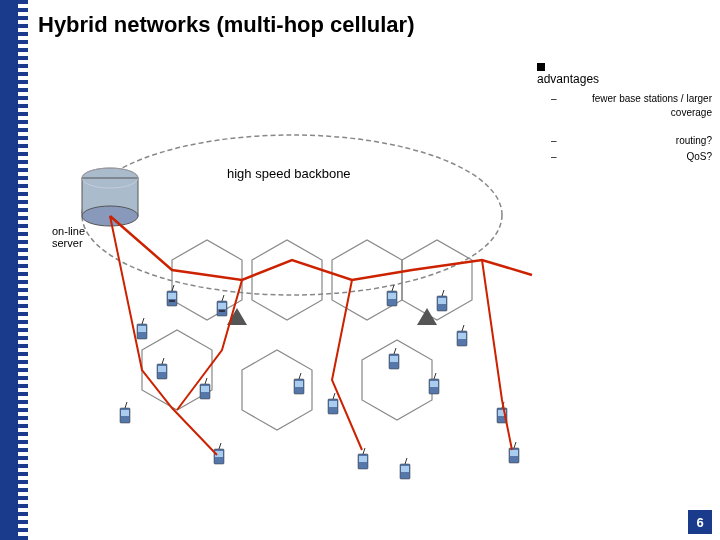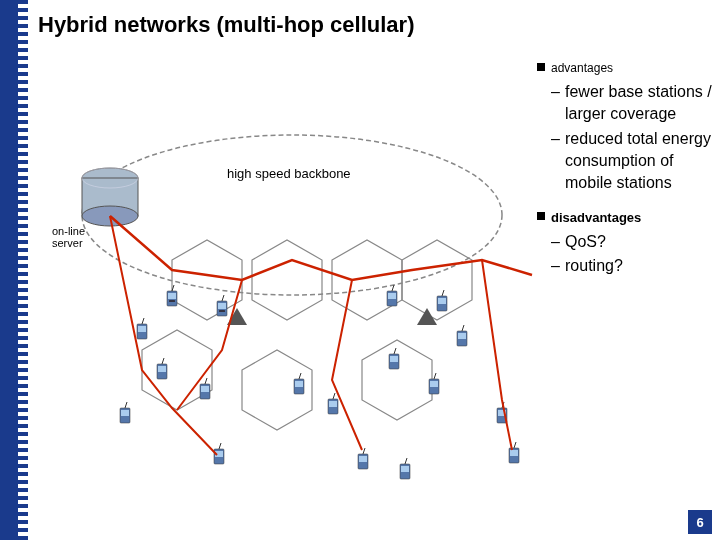--- a/index.html
+++ b/index.html
@@ -37,20 +37,21 @@
       );
     }
 
     
     .main {
       position: absolute;
       left: 30px;
       top: 0;
       right: 0;
       bottom: 0;
+      text-align: right;
     }
 
     
     .title {
       position: absolute;
       top: 12px;
       left: 8px;
       font-size: 22px;
       font-weight: bold;
       color: #000;
@@ -77,41 +78,42 @@
     }
 
     .bullet-section {
       margin-bottom: 14px;
     }
 
     .bullet-main {
       display: flex;
       align-items: flex-start;
       margin-bottom: 4px;
+      flex-direction: column;
     }
 
     .bullet-square {
       width: 8px;
       height: 8px;
       background: #000;
       margin-top: 3px;
       margin-right: 6px;
       flex-shrink: 0;
     }
 
     .sub-list {
       padding-left: 14px;
       list-style: none;
     }
 
     .sub-list li {
       position: relative;
       padding-left: 14px;
       margin-bottom: 2px;
-      font-size: 16px;
+      font-size: 10px;
     }
 
     .sub-list li::before {
       content: '–';
       position: absolute;
       left: 0;
     }
 
     .disadvantages-label {
       font-weight: bold;
@@ -304,31 +306,26 @@
   </div>
 
   <div class="right-panel">
     <div class="bullet-section">
       <div class="bullet-main">
         <div class="bullet-square"></div>
         <span>advantages</span>
       </div>
       <ul class="sub-list">
         <li>fewer base stations / larger coverage</li>
-        <li>reduced total energy consumption of mobile stations</li>
       </ul>
     </div>
 
     <div class="bullet-section">
-      <div class="bullet-main">
-        <div class="bullet-square"></div>
-        <span class="disadvantages-label">disadvantages</span>
-      </div>
       <ul class="sub-list">
+        <li>routing?</li>
         <li>QoS?</li>
-        <li>routing?</li>
       </ul>
     </div>
   </div>
 
   <div class="page-number">6</div>
 
 </div>
 
 </body></html>

